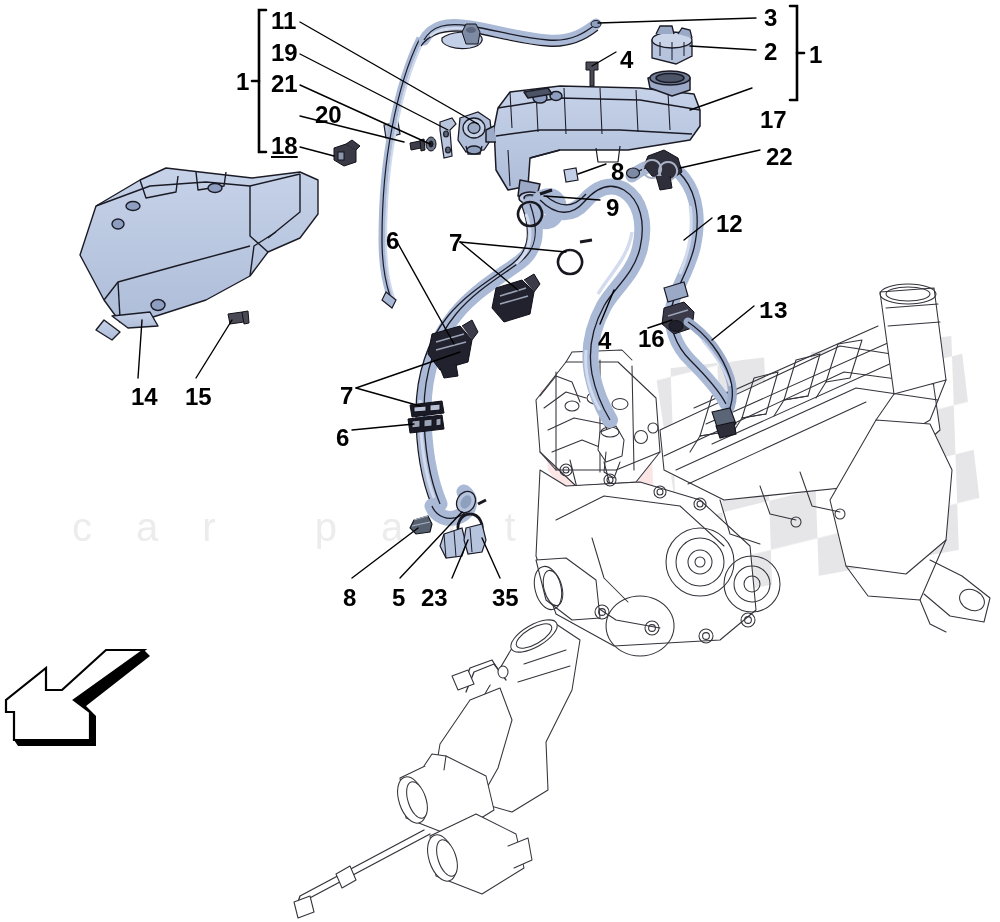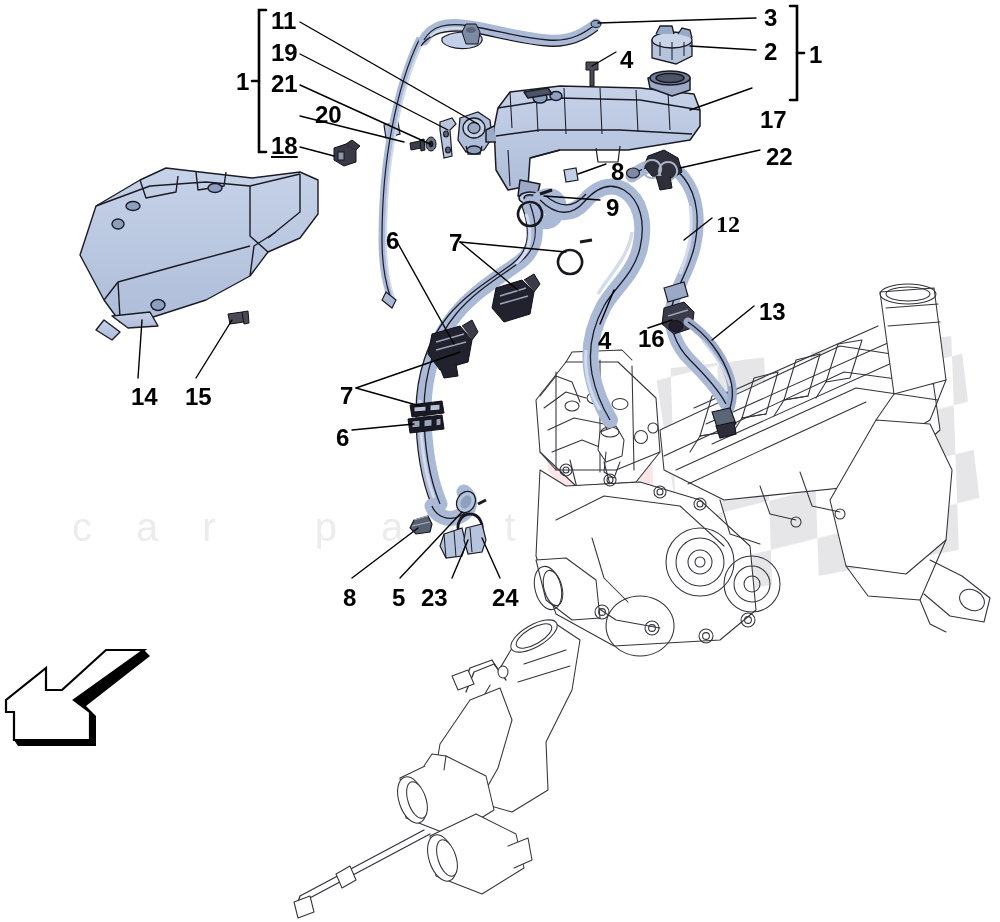--- a/index.html
+++ b/index.html
@@ -503,29 +503,29 @@
       <div class="callout" style="left: 271px; top: 134px; text-decoration: underline;">18</div>
       <div class="callout" style="left: 236px; top: 70px;">1</div>
       <div class="callout" style="left: 764px; top: 6px;">3</div>
       <div class="callout" style="left: 764px; top: 40px;">2</div>
       <div class="callout" style="left: 760px; top: 76px; margin-top: 32px;">17</div>
       <div class="callout" style="left: 809px; top: 43px;">1</div>
       <div class="callout" style="left: 620px; top: 48px;">4</div>
       <div class="callout" style="left: 611px; top: 160px;">8</div>
       <div class="callout" style="left: 606px; top: 196px;">9</div>
       <div class="callout" style="left: 766px; top: 145px;">22</div>
-      <div class="callout" style="left: 716px; top: 212px; font-family: Liberation Serif, serif;">12</div>
-      <div class="callout" style="left: 759px; top: 300px;">13</div>
+      <div class="callout" style="left: 716px; top: 212px;">12</div>
+      <div class="callout" style="left: 759px; top: 300px; font-family: Liberation Mono, monospace;">13</div>
       <div class="callout" style="left: 638px; top: 327px;">16</div>
       <div class="callout" style="left: 598px; top: 329px;">4</div>
       <div class="callout" style="left: 386px; top: 229px;">6</div>
       <div class="callout" style="left: 449px; top: 231px;">7</div>
       <div class="callout" style="left: 340px; top: 384px;">7</div>
       <div class="callout" style="left: 336px; top: 426px;">6</div>
       <div class="callout" style="left: 131px; top: 385px;">14</div>
       <div class="callout" style="left: 185px; top: 385px;">15</div>
       <div class="callout" style="left: 343px; top: 586px;">8</div>
       <div class="callout" style="left: 392px; top: 586px;">5</div>
       <div class="callout" style="left: 421px; top: 586px;">23</div>
-      <div class="callout" style="left: 492px; top: 586px;">24</div>
+      <div class="callout" style="left: 492px; top: 586px;">35</div>
     </div>
 
 </div>
 
 </body></html>

